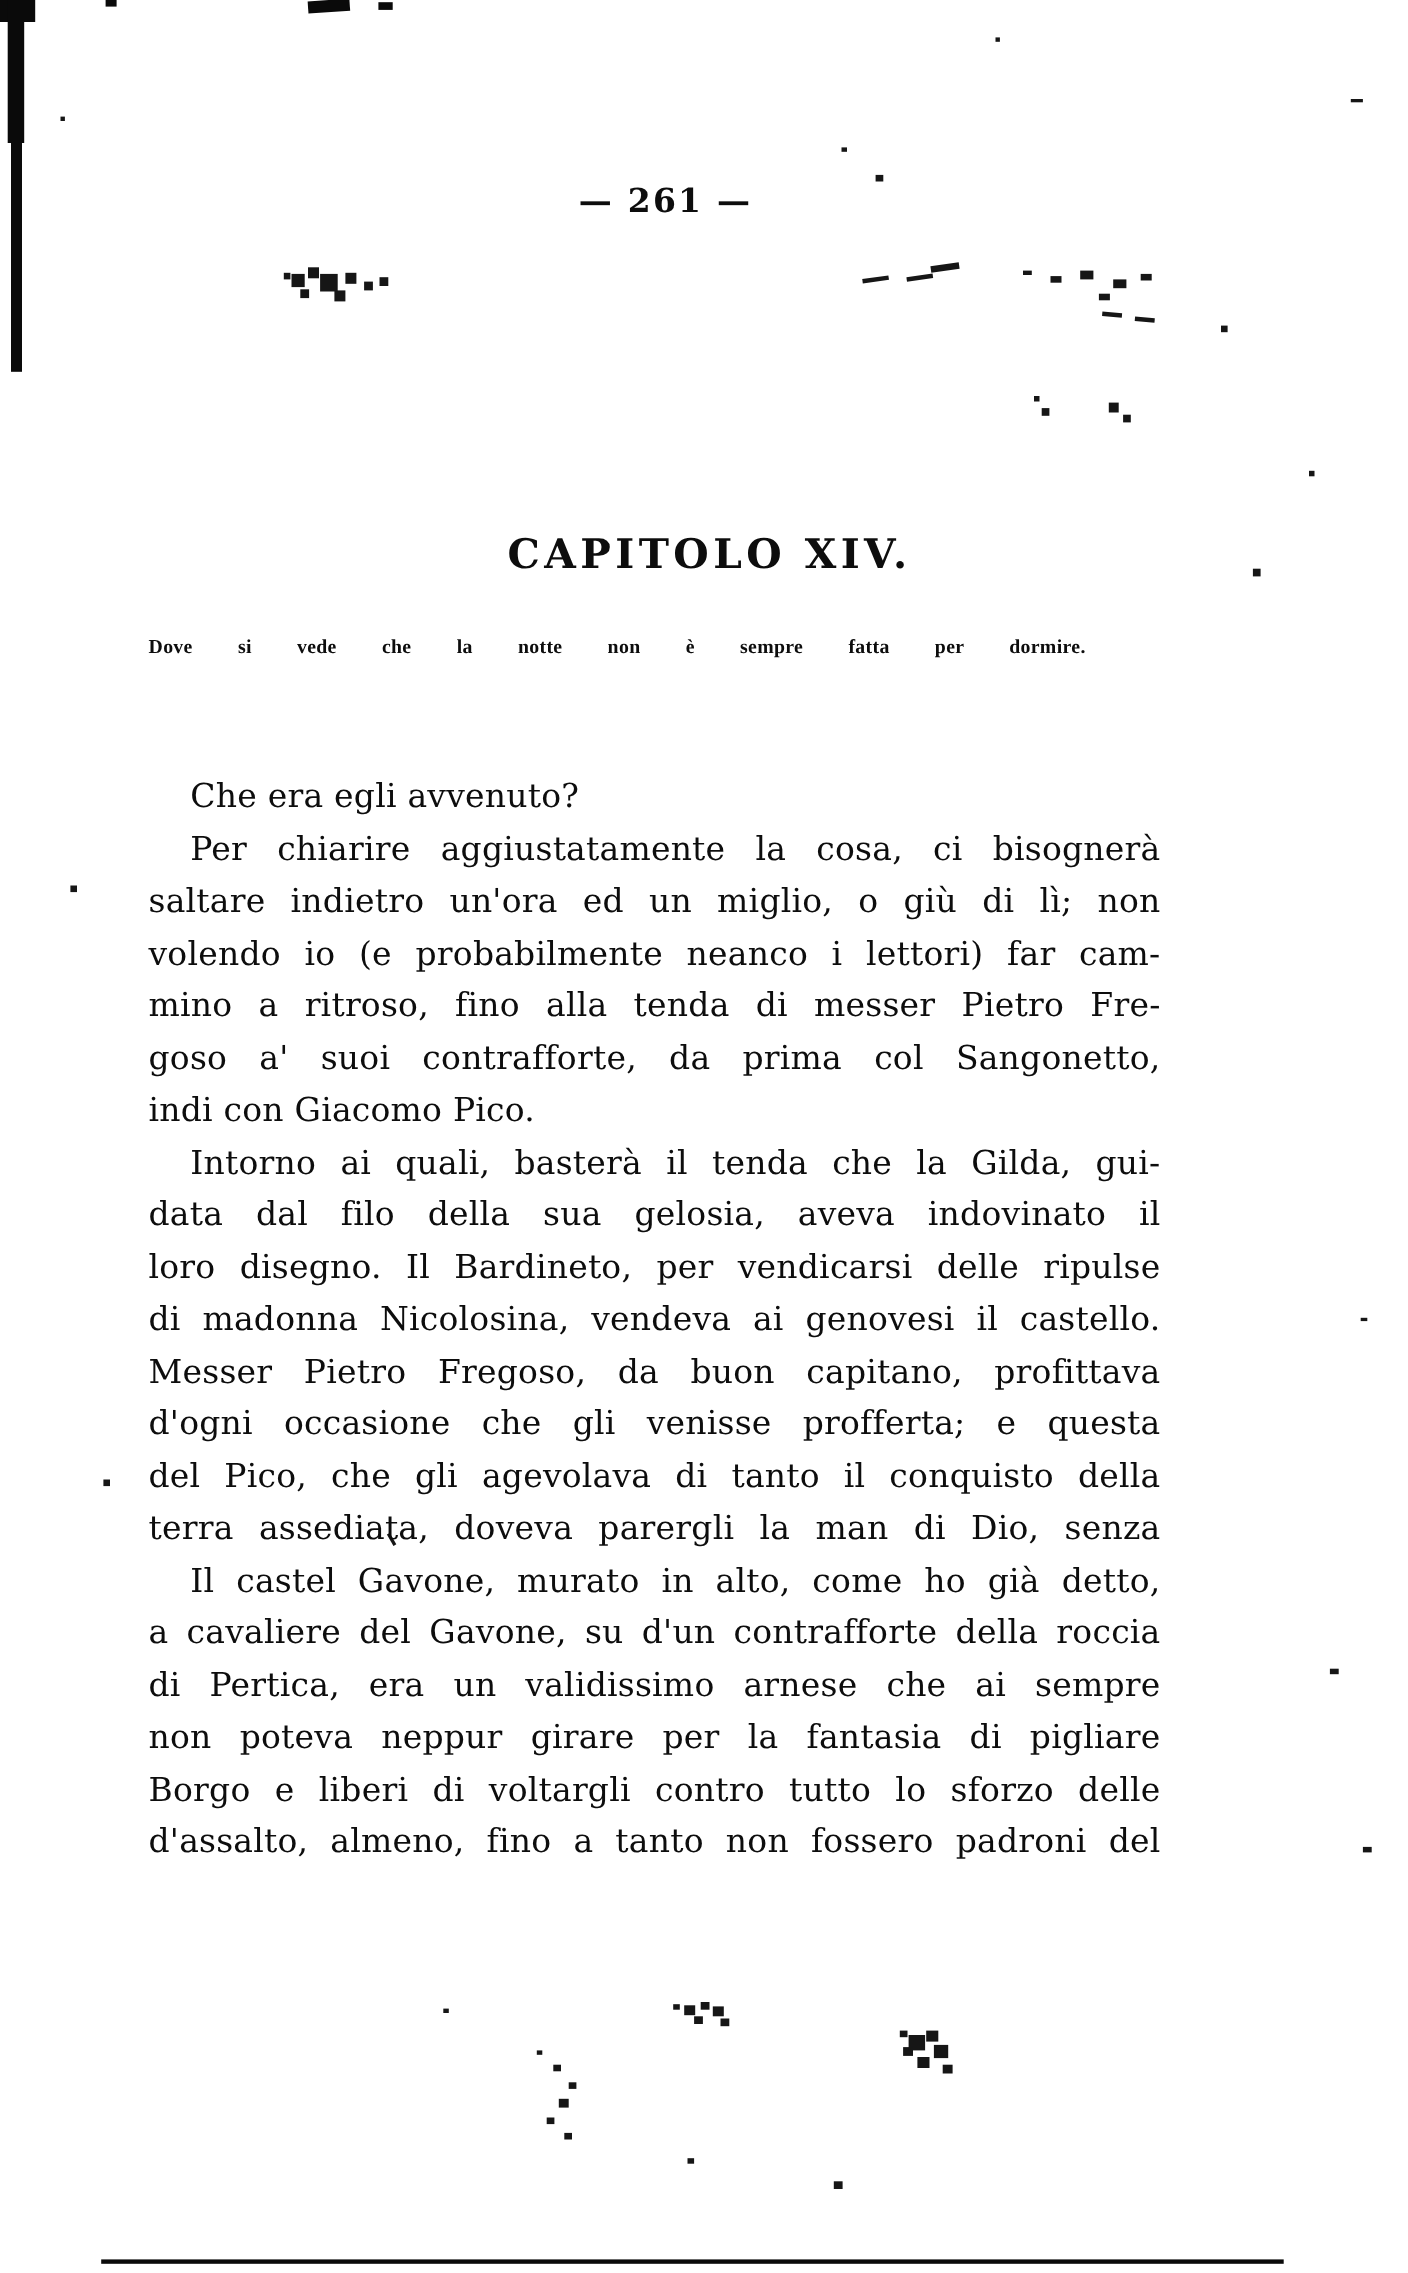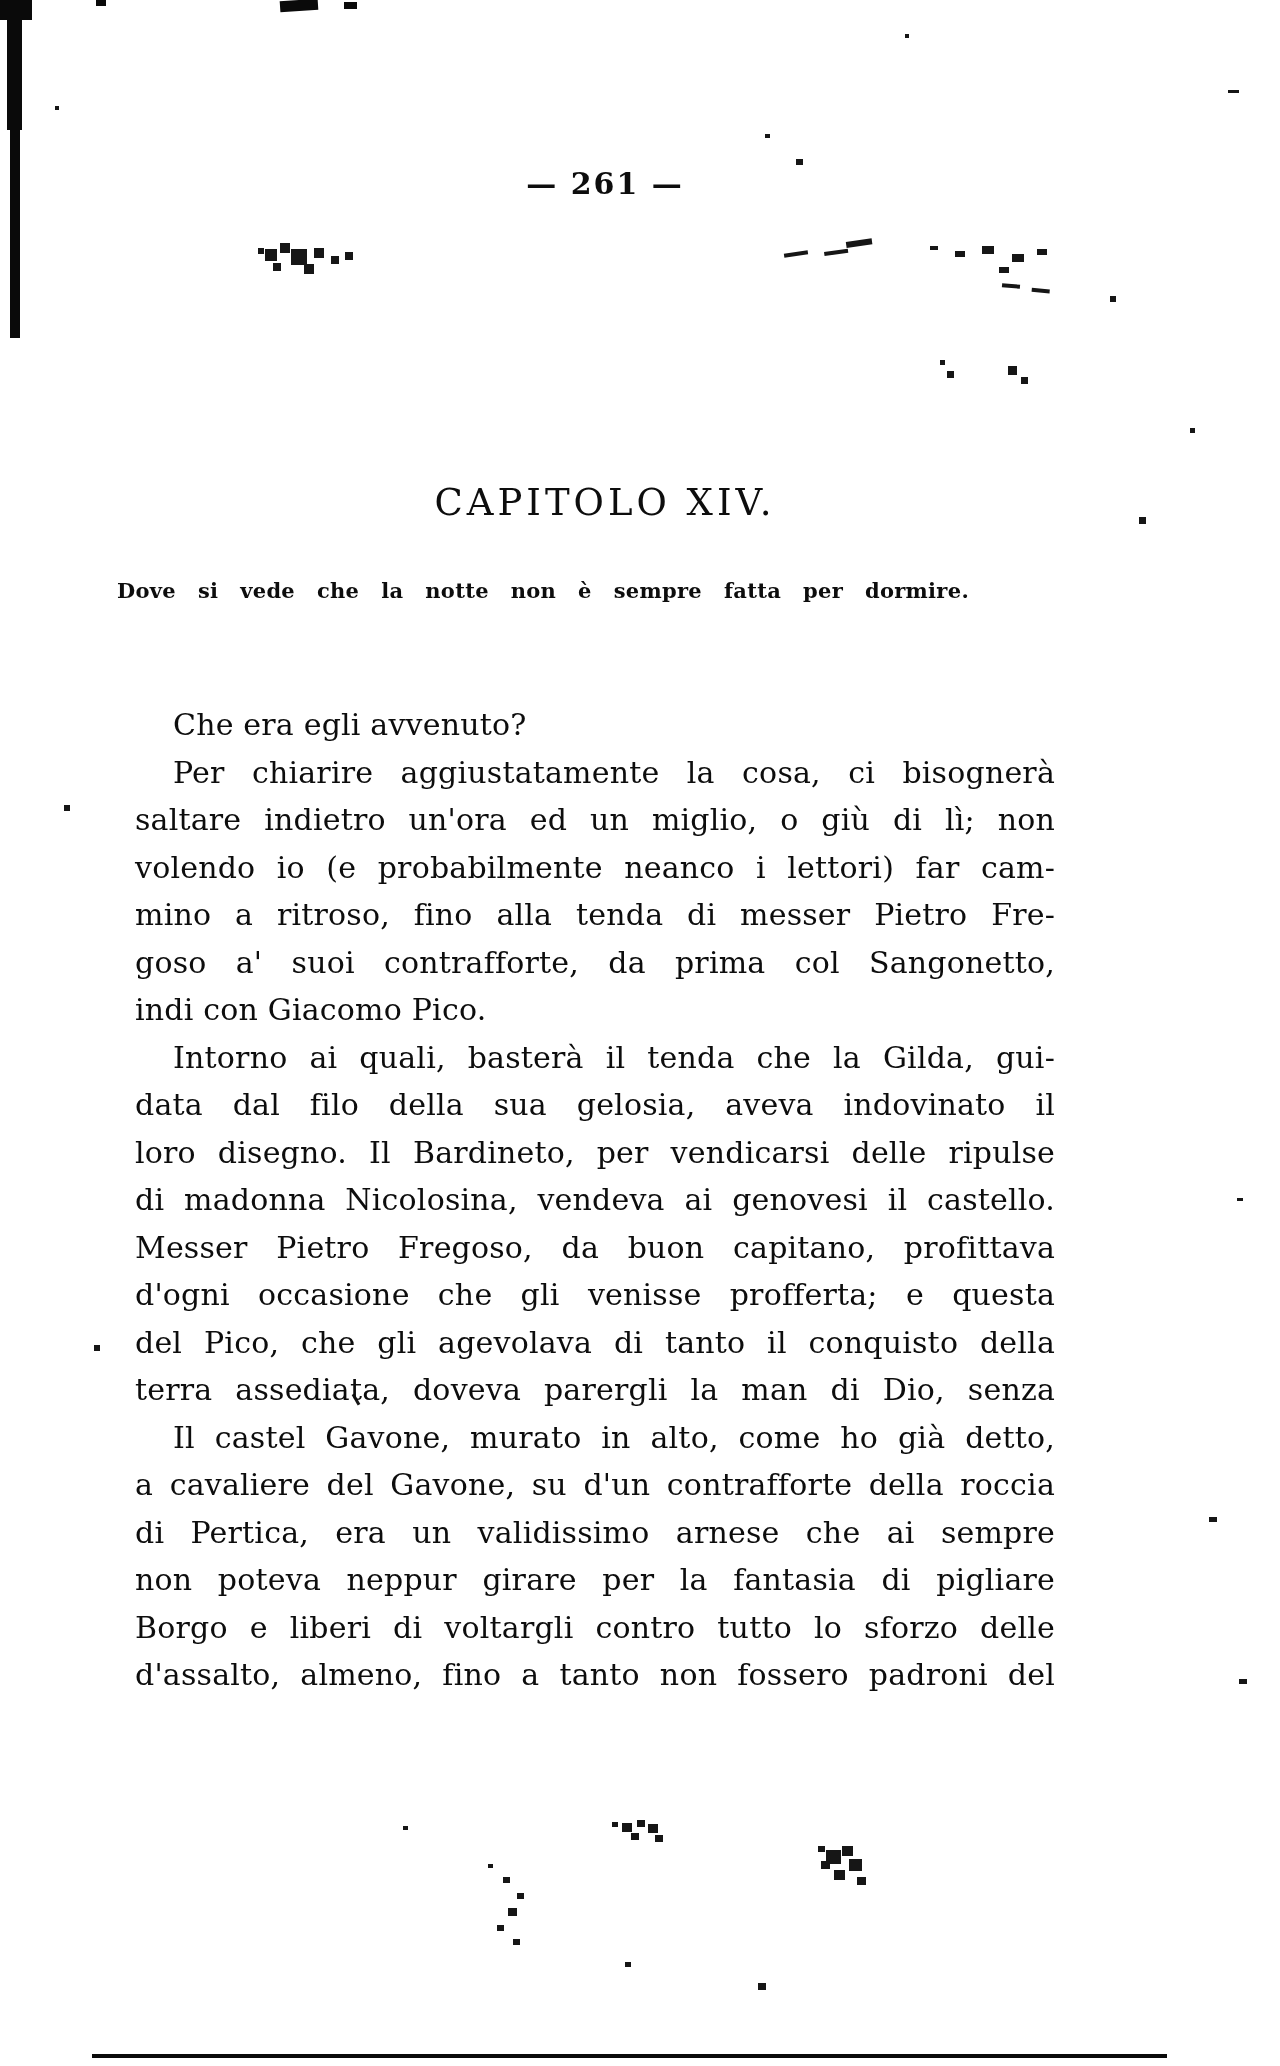--- a/index.html
+++ b/index.html
@@ -14,27 +14,29 @@
   .page-number{
     position:absolute;top:166px;left:0;width:1210px;
     text-align:center;
     font-size:30px;letter-spacing:2px;
     font-weight:bold;
   }
   .chapter-heading{
     position:absolute;top:481px;left:0;width:1210px;
     text-align:center;
     font-size:37px;letter-spacing:4px;
-    font-weight:normal;
+    font-weight:bold;
+    padding-left:40px;
   }
   .subtitle{
-    position:absolute;top:578px;left:117px;width:852px;
-    font-size:21px;font-weight:bold;
+    position:absolute;top:578px;left:135px;width:852px;
+    font-size:18px;font-weight:bold;
     text-align:justify;text-align-last:justify;
     letter-spacing:0.3px;
+    font-family:Liberation Serif, serif;
   }
   .bodytext{
     position:absolute;left:135px;top:701px;width:920px;
     font-size:30px;line-height:47.5px;
     letter-spacing:0.2px;
   }
   .line{white-space:normal;}
   .jl{text-align:justify;text-align-last:justify;}
   .nl{text-align:right;text-align-last:left;}
   .indent{text-indent:38px;}

